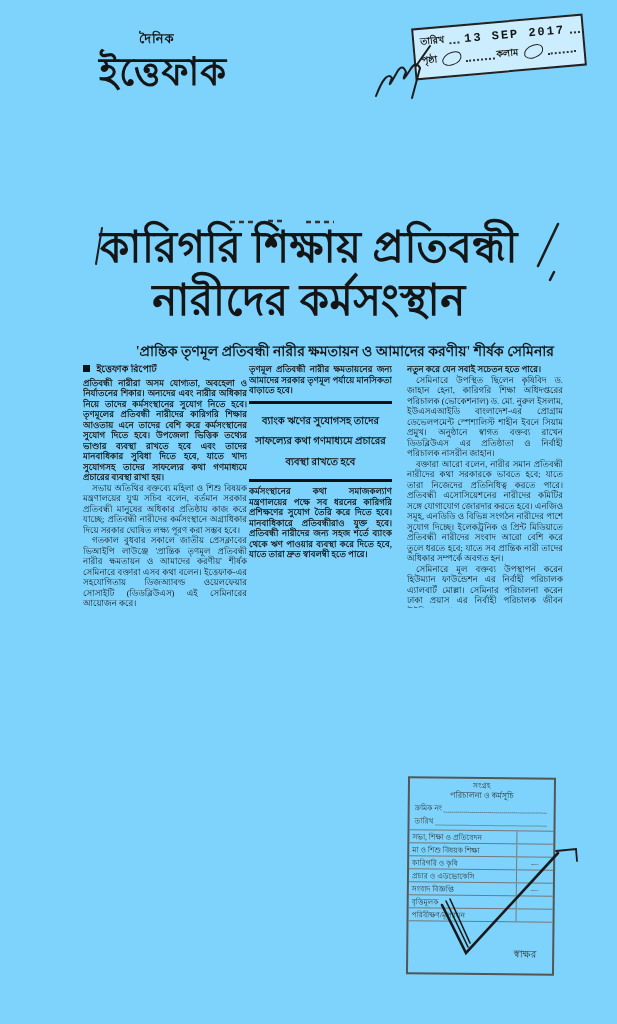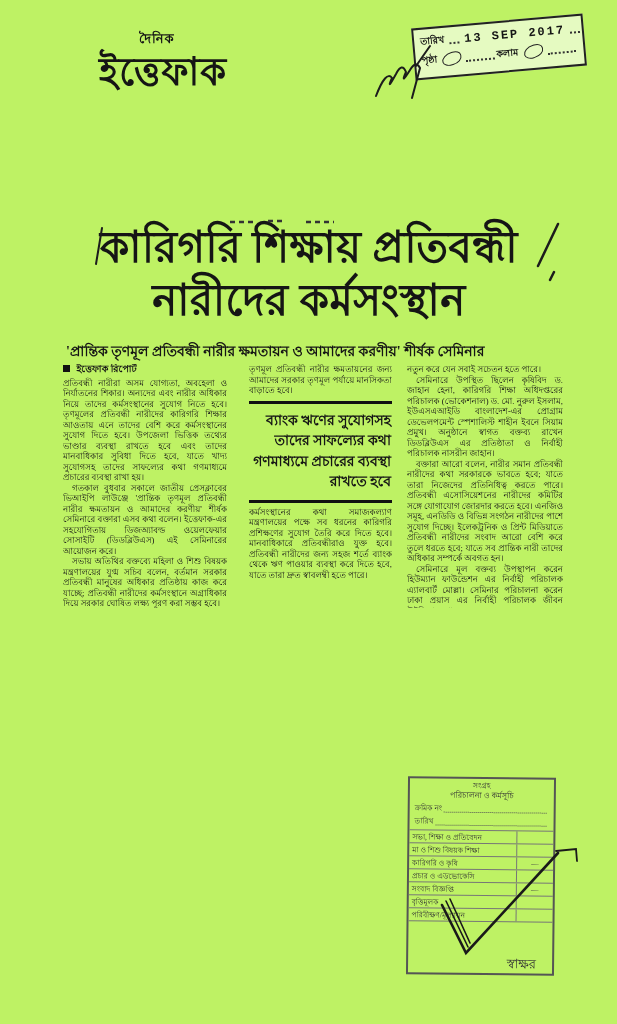--- a/index.html
+++ b/index.html
@@ -1,18 +1,18 @@
 <!DOCTYPE html>
 <html><head>
 <meta charset="utf-8">
 <style>
   html,body{margin:0;padding:0;background:#e8e8e8;}
   .page{
     position:relative;width:617px;height:1024px;margin:0 auto;
-    background:#bef264;overflow:hidden;color:#151515;
+    background:#7dd3fc;overflow:hidden;color:#151515;
     font-family:"Liberation Serif","DejaVu Serif",serif;
   }
   
   .masthead-daily{position:absolute;left:139px;top:29px;font-size:13px;font-weight:bold;letter-spacing:1px;}
   .masthead-name{position:absolute;left:99px;top:42px;font-size:37px;font-weight:bold;letter-spacing:1px;transform:scaleY(1.05);}
   
   .stamp{
     position:absolute;left:413px;top:21px;width:172px;height:52px;
     border:2px solid #222;transform:rotate(-5deg);
     font-size:9.5px;padding:5px 6px 3px;box-sizing:border-box;
@@ -23,52 +23,52 @@
   .stamp-date{font-family:"Liberation Mono","DejaVu Sans Mono",monospace;font-size:12px;font-weight:bold;letter-spacing:2px;margin:0 3px;}
   .leader{flex:1;border-bottom:2px dotted #333;height:7px;min-width:10px;margin:0 2px;}
   .scribble{display:inline-block;width:18px;height:11px;border:1.5px solid #222;border-radius:60% 40% 55% 45%;transform:rotate(-12deg);margin:0 2px;}
   .pen{position:absolute;pointer-events:none;}
   
   .headline{
     position:absolute;left:58px;top:223px;width:502px;text-align:center;
     font-weight:bold;font-size:42px;line-height:51px;letter-spacing:.5px;
     transform:scaleY(1.04);
   }
-  .subtitle{position:absolute;left:66px;top:340px;width:488px;text-align:left;font-weight:bold;font-size:14px;}
+  .subtitle{position:absolute;left:66px;top:340px;width:488px;text-align:right;font-weight:bold;font-size:14px;}
   
   .col{position:absolute;top:364px;height:244px;overflow:hidden;
        font-size:8.6px;line-height:10.5px;text-align:justify;}
   .col p{margin:0;text-indent:9px;}
-  .col p.noindent{text-indent:0;}
-  .col1{left:63px;width:164px;}
+  .col p.noindent{text-indent:0;font-weight:bold;}
+  .col1{left:83px;width:164px;}
   .col2{left:249px;width:143px;}
   .col3{left:399px;width:156px;margin-left:8px;}
   .byline{font-weight:bold;font-size:9.5px;margin-bottom:3px;text-indent:0;}
   .byline .sq{display:inline-block;width:7px;height:7px;background:#111;margin-right:4px;}
   .quote{
     border-top:3px solid #111;border-bottom:3px solid #111;
-    margin:5px 0 4px;padding:7px 1px;font-weight:bold;font-size:14px;
-    line-height:20.5px;text-align:right;text-indent:0 !important;
+    margin:5px 0 4px;padding:7px 1px;font-weight:bold;font-size:10px;
+    line-height:20.5px;text-align:center;text-indent:0 !important;
   }
   
   .slip{
     position:absolute;left:407px;top:777px;width:148px;height:198px;
     border:2px solid #555;box-sizing:border-box;transform:rotate(.6deg);
     font-size:7.5px;line-height:9px;color:#333;
   }
   .slip-title1{text-align:center;margin-top:2px;font-size:7.5px;}
   .slip-title2{text-align:center;font-size:8px;margin-top:1px;}
   .slip-line{display:flex;align-items:flex-end;margin:4px 5px 0;}
   .slip-line .leader{border-bottom:1.5px dotted #555;height:5px;}
   .slip-table{margin-top:4px;border-top:1px solid #777;}
   .slip-row{display:flex;align-items:center;height:12px;border-bottom:1px solid #777;}
   .slip-row-label{flex:1;padding-left:3px;white-space:nowrap;overflow:hidden;}
   .slip-row-cell{width:36px;border-left:1px solid #777;align-self:stretch;
                  display:flex;align-items:center;justify-content:center;color:#444;}
-  .slip-sign{position:absolute;right:16px;bottom:5px;font-size:13px;color:#333;}
+  .slip-sign{position:absolute;right:16px;bottom:15px;font-size:10px;color:#333;}
 </style>
 </head>
 <body>
 
 <div class="page">
 
   <div class="masthead-daily">দৈনিক</div>
   <div class="masthead-name">ইত্তেফাক</div>
 
   <div class="stamp">
@@ -107,22 +107,22 @@
   </svg>
 
   <div class="subtitle">'প্রান্তিক তৃণমূল প্রতিবন্ধী নারীর ক্ষমতায়ন ও আমাদের করণীয়' শীর্ষক সেমিনার</div>
 
   <div class="col col1">
     <div class="byline">
       <span class="sq"></span>
       <span>ইত্তেফাক রিপোর্ট</span>
     </div>
     <p class="noindent">প্রতিবন্ধী নারীরা অসম যোগ্যতা, অবহেলা ও নির্যাতনের শিকার। অন্যদের এবং নারীর অধিকার নিয়ে তাদের কর্মসংস্থানের সুযোগ নিতে হবে। তৃণমূলের প্রতিবন্ধী নারীদের কারিগরি শিক্ষার আওতায় এনে তাদের বেশি করে কর্মসংস্থানের সুযোগ দিতে হবে। উপজেলা ভিত্তিক তথ্যের ভাণ্ডার ব্যবস্থা রাখতে হবে এবং তাদের মানবাধিকার সুবিধা দিতে হবে, যাতে খাদ্য সুযোগসহ তাদের সাফল্যের কথা গণমাধ্যমে প্রচারের ব্যবস্থা রাখা হয়।</p>
+    <p>সভায় অতিথির বক্তব্যে মহিলা ও শিশু বিষয়ক মন্ত্রণালয়ের যুগ্ম সচিব বলেন, বর্তমান সরকার প্রতিবন্ধী মানুষের অধিকার প্রতিষ্ঠায় কাজ করে যাচ্ছে; প্রতিবন্ধী নারীদের কর্মসংস্থানে অগ্রাধিকার দিয়ে সরকার ঘোষিত লক্ষ্য পূরণ করা সম্ভব হবে।</p>
     <p>গতকাল বুধবার সকালে জাতীয় প্রেসক্লাবের ভিআইপি লাউঞ্জে 'প্রান্তিক তৃণমূল প্রতিবন্ধী নারীর ক্ষমতায়ন ও আমাদের করণীয়' শীর্ষক সেমিনারে বক্তারা এসব কথা বলেন। ইত্তেফাক-এর সহযোগিতায় ডিজঅ্যাবল্ড ওয়েলফেয়ার সোসাইটি (ডিডব্লিউএস) এই সেমিনারের আয়োজন করে।</p>
-    <p>সভায় অতিথির বক্তব্যে মহিলা ও শিশু বিষয়ক মন্ত্রণালয়ের যুগ্ম সচিব বলেন, বর্তমান সরকার প্রতিবন্ধী মানুষের অধিকার প্রতিষ্ঠায় কাজ করে যাচ্ছে; প্রতিবন্ধী নারীদের কর্মসংস্থানে অগ্রাধিকার দিয়ে সরকার ঘোষিত লক্ষ্য পূরণ করা সম্ভব হবে।</p>
   </div>
 
   <div class="col col2">
     <p class="noindent">তৃণমূল প্রতিবন্ধী নারীর ক্ষমতায়নের জন্য আমাদের সরকার তৃণমূল পর্যায়ে মানসিকতা বাড়াতে হবে।</p>
     <div class="quote">ব্যাংক ঋণের সুযোগসহ তাদের সাফল্যের কথা গণমাধ্যমে প্রচারের ব্যবস্থা রাখতে হবে</div>
     <p class="noindent">কর্মসংস্থানের কথা সমাজকল্যাণ মন্ত্রণালয়ের পক্ষে সব ধরনের কারিগরি প্রশিক্ষণের সুযোগ তৈরি করে দিতে হবে। মানবাধিকারে প্রতিবন্ধীরাও যুক্ত হবে। প্রতিবন্ধী নারীদের জন্য সহজ শর্তে ব্যাংক থেকে ঋণ পাওয়ার ব্যবস্থা করে দিতে হবে, যাতে তারা দ্রুত স্বাবলম্বী হতে পারে।</p>
   </div>
 
   <div class="col col3">
     <p class="noindent">নতুন করে যেন সবাই সচেতন হতে পারে।</p>

